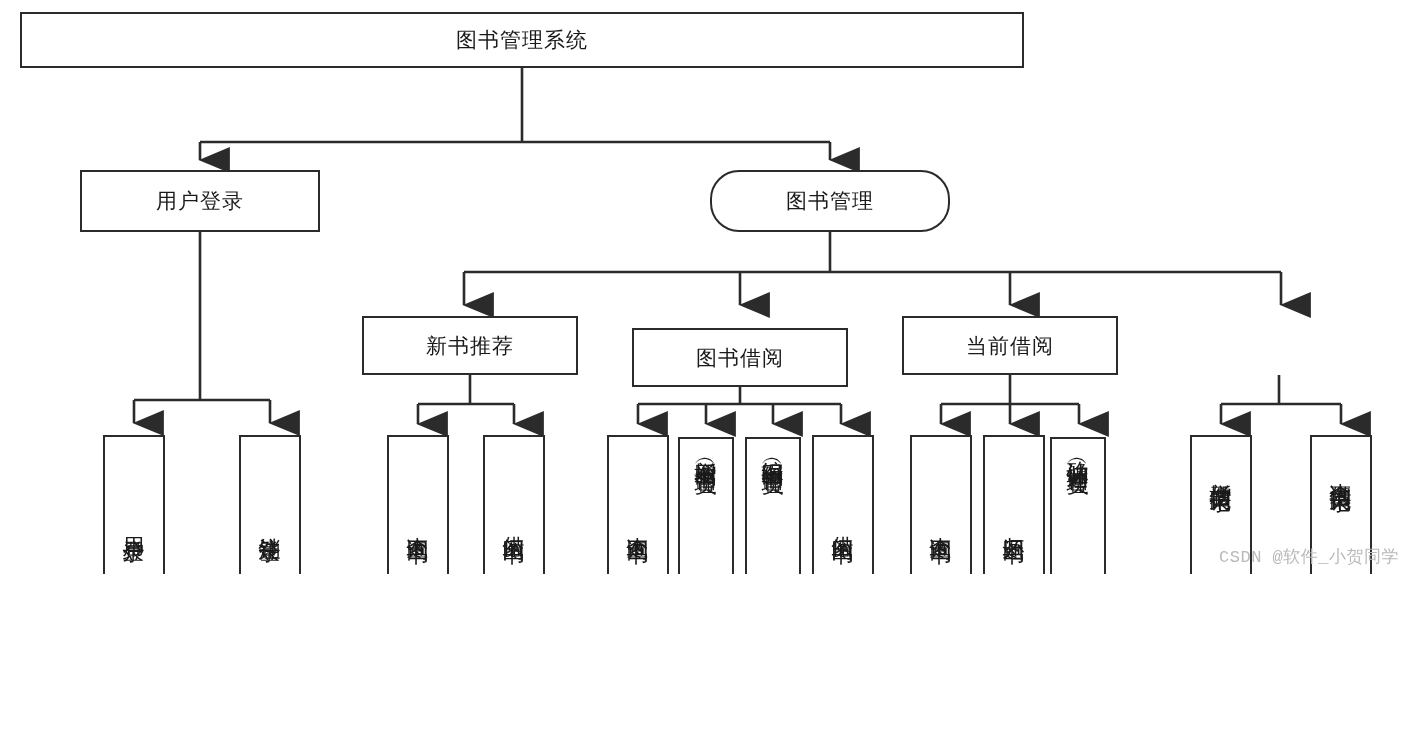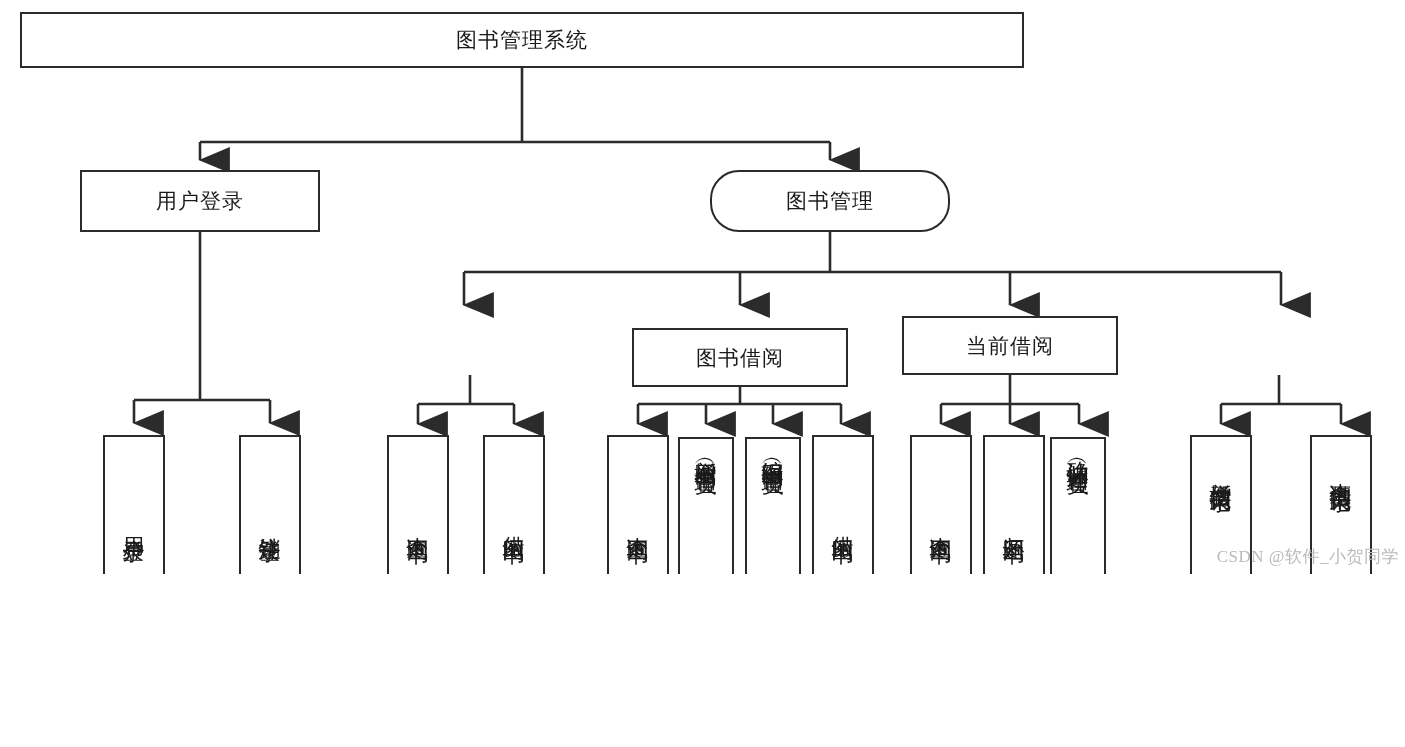--- a/index.html
+++ b/index.html
@@ -61,21 +61,21 @@
   }
   .watermark {
     position: absolute;
     right: 6px;
     bottom: 6px;
     font-size: 17px;
     color: #b9b9b9;
     letter-spacing: 0.5px;
     z-index: 5;
     white-space: nowrap;
-    font-family: Liberation Serif, serif;
+    font-family: Liberation Mono, monospace;
   }
 </style>
 </head>
 <body>
 
 <div id="canvas">
 
   <svg id="edges" viewBox="0 0 1405 747" xmlns="http://www.w3.org/2000/svg">
     <defs>
       <marker id="arrow" viewBox="0 0 10 12" refX="5" refY="11.5" markerWidth="10" markerHeight="12" orient="auto-start-reverse">
@@ -130,20 +130,23 @@
     <span>图书管理系统</span>
   </div>
 
   <div class="node node-h" style="left:80px; top:170px; width:240px; height:62px;">
     <span>用户登录</span>
   </div>
   <div class="node node-h" style="left:710px; top:170px; width:240px; height:62px;border-radius:29px;">
     <span>图书管理</span>
   </div>
 
+  <div class="node node-h" style="left:362px; top:316px; width:216px; height:59px;">
+    <span>新书推荐</span>
+  </div>
   <div class="node node-h" style="left:632px; top:328px; width:216px; height:59px;font-family:Liberation Mono, monospace;">
     <span>图书借阅</span>
   </div>
   <div class="node node-h" style="left:902px; top:316px; width:216px; height:59px;">
     <span>当前借阅</span>
   </div>
 
   <div class="node node-v" style="left:103px; top:435px; width:62px; height:300px;">
     <span class="vtext" style="margin-top:82px;">用户登录</span>
   </div>

